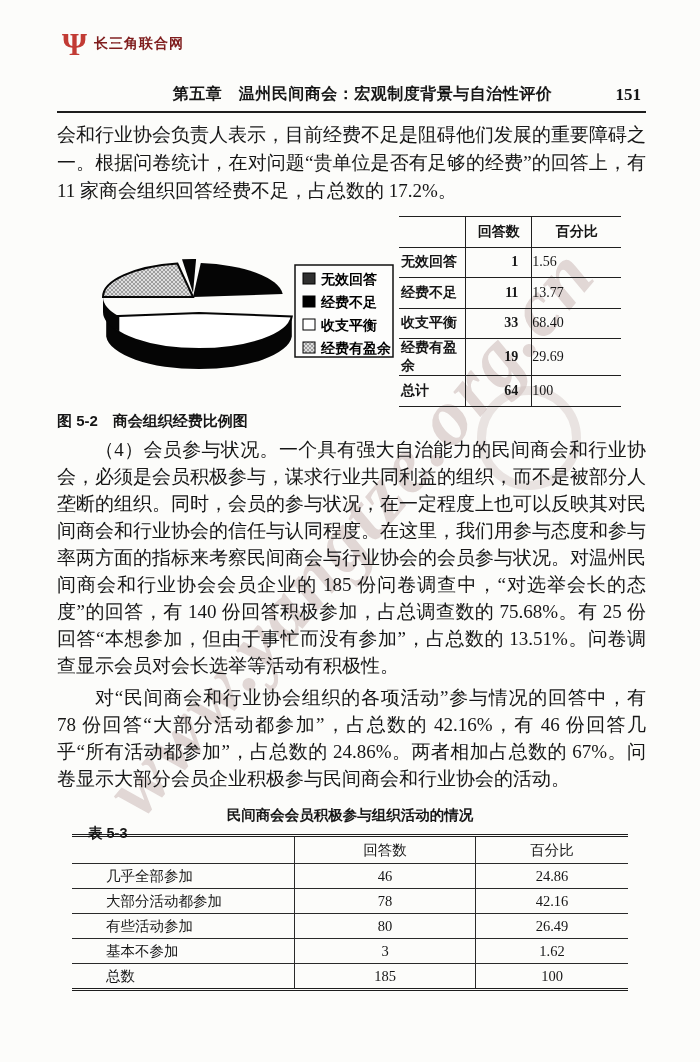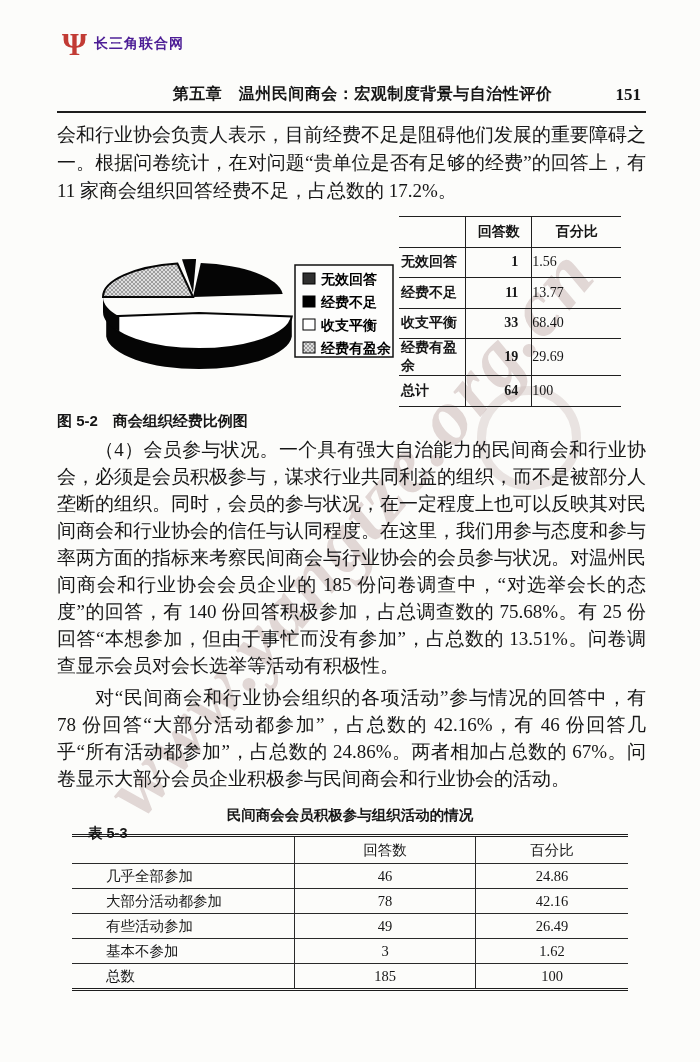--- a/index.html
+++ b/index.html
@@ -18,21 +18,21 @@
     font-family:"Liberation Serif",serif;
   }
   .wm-ring{
     position:absolute;left:477px;top:386px;width:86px;height:86px;
     border:9px solid rgba(204,190,187,0.40);border-radius:50%;z-index:1;
   }
   .content{position:relative;z-index:2;}
   
   .logo-row{position:absolute;top:28px;left:62px;display:flex;align-items:center;gap:7px;}
   .logo-glyph{color:#c23b34;font-size:32px;font-weight:bold;line-height:1;}
-  .logo-text{color:#4c1d95;font-weight:bold;font-size:14px;letter-spacing:1px;
+  .logo-text{color:#7f1d1d;font-weight:bold;font-size:14px;letter-spacing:1px;
     font-family:"Liberation Sans","DejaVu Sans",sans-serif;}
   .chapter-row{position:absolute;top:84px;left:68px;width:589px;text-align:center;}
   .chapter-title{font-weight:bold;font-size:16px;letter-spacing:.5px;}
   .page-num{position:absolute;right:16px;top:1px;font-size:17px;font-weight:bold;}
   .header-rule{position:absolute;top:111px;left:57px;width:589px;
     border-top:2.5px solid #1d1d1d;height:0;}
   
   .body-col{position:absolute;top:121px;left:57px;width:589px;}
   .para{font-size:19px;line-height:28px;text-align:justify;margin:0;}
   .para.indent{text-indent:2em;line-height:27px;margin-top:5px;}
@@ -184,21 +184,21 @@
           <td class="c2">46</td>
           <td class="c3">24.86</td>
         </tr>
         <tr>
           <td class="lab">大部分活动都参加</td>
           <td class="c2">78</td>
           <td class="c3">42.16</td>
         </tr>
         <tr>
           <td class="lab">有些活动参加</td>
-          <td class="c2">49</td>
+          <td class="c2">80</td>
           <td class="c3">26.49</td>
         </tr>
         <tr>
           <td class="lab">基本不参加</td>
           <td class="c2">3</td>
           <td class="c3">1.62</td>
         </tr>
         <tr class="lastrow">
           <td class="lab">总数</td>
           <td class="c2">185</td>

